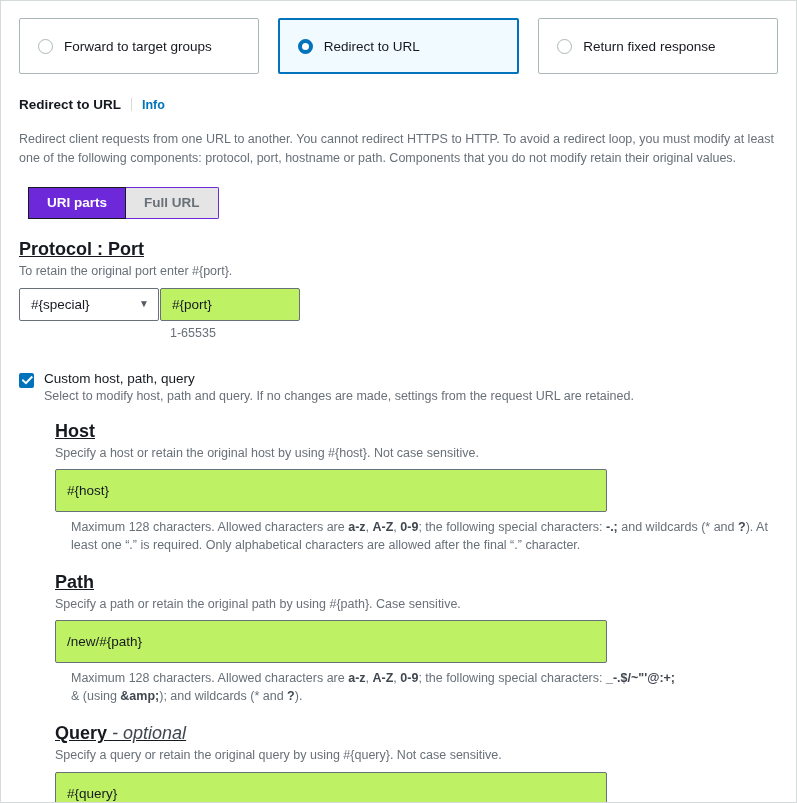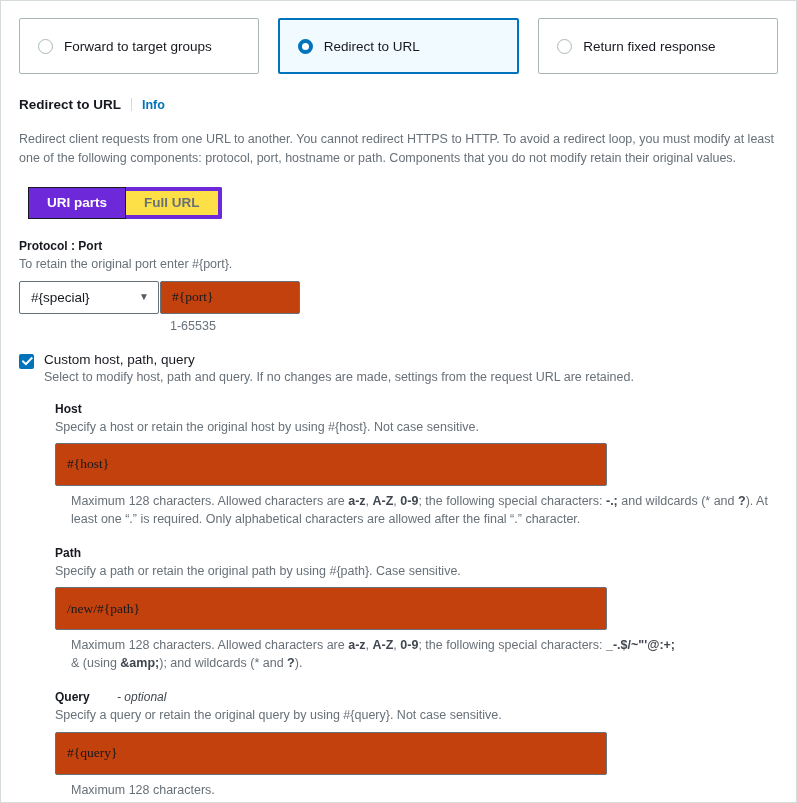--- a/index.html
+++ b/index.html
@@ -27,30 +27,30 @@
 
   
   .section-title {
     font-size: 15px;
     font-weight: bold;
     color: #16191f;
     letter-spacing: 0.1px;
     margin: 0 0 12px 0;
   }
   .field-label {
-    font-size: 12px;
+    font-size: 18px;
     font-weight: bold;
     color: #16191f;
     margin: 0;
+    text-decoration: underline;
   }
   .field-label .optional {
     font-weight: normal;
     font-style: italic;
     color: #414750;
-    margin-left: 24px;
   }
   .desc {
     font-size: 12.5px;
     color: #687078;
     line-height: 1.45;
     margin: 2px 0 0 0;
   }
   .constraint {
     font-size: 12.5px;
     color: #687078;
@@ -141,23 +141,23 @@
   }
   .seg {
     font-size: 13.5px;
     font-weight: bold;
     padding: 0 18px;
     height: 32px;
     display: flex;
     align-items: center;
     justify-content: center;
     cursor: pointer;
-    background: #fde047;
-    color: #687078;
-    border: 4px solid #6d28d9;
+    background: #e5e5e5;
+    color: #687078;
+    border: 1px solid #6d28d9;
   }
   .seg.active {
     background: #6d28d9;
     color: #ffffff;
     border: 1px solid #16191f;
     margin-left: 9px;
   }
   .seg + .seg { border-left: none; }
 
   
@@ -183,39 +183,39 @@
     font-size: 10px;
     color: #545b64;
     margin-left: 14px;
     line-height: 1;
   }
   .protocol-select { width: 140px; }
   .text-input {
     height: 33px;
     border: 1px solid #687078;
     border-radius: 2px;
-    background: #c2410c;
-    font-size: 13.5px;
-    color: #16191f;
-    font-family: Liberation Serif, serif;
+    background: #bef264;
+    font-size: 13.5px;
+    color: #16191f;
+    font-family: Liberation Sans, sans-serif;
     padding: 0 11px;
     outline: none;
   }
   .port-input { width: 140px; margin-left: 1px; }
   .port-hint {
     font-size: 12.5px;
     color: #687078;
     margin: 5px 0 0 151px;
   }
 
   
   .check-row {
     display: flex;
     align-items: flex-start;
-    margin-top: 19px;
+    margin-top: 31px;
   }
   .checkbox {
     width: 15px;
     height: 15px;
     border-radius: 2px;
     background: #0073bb;
     flex: none;
     position: relative;
     margin: 2px 10px 0 0;
     cursor: pointer;

